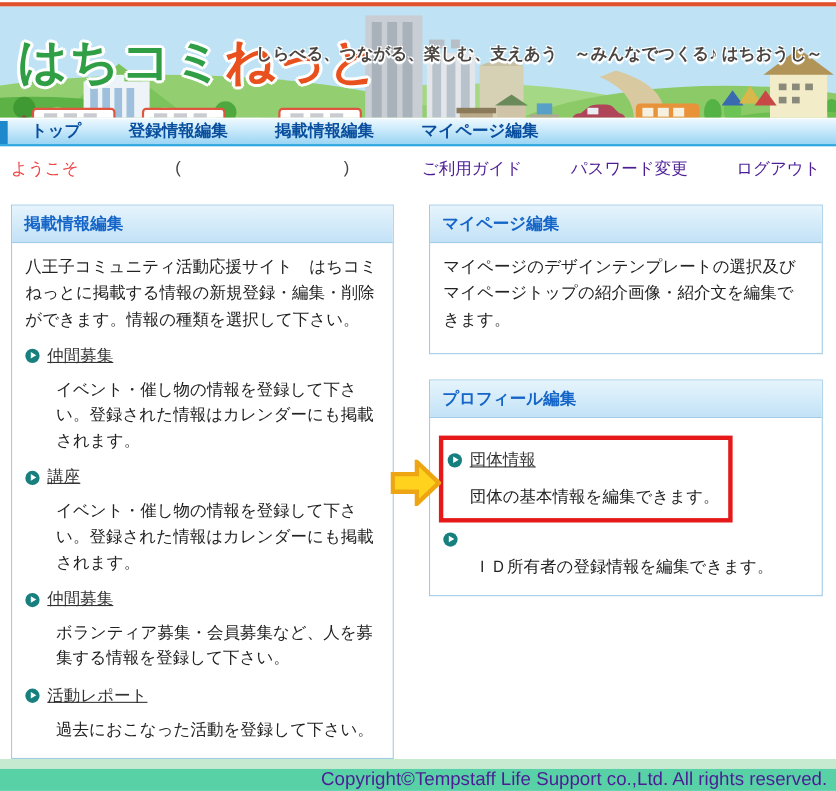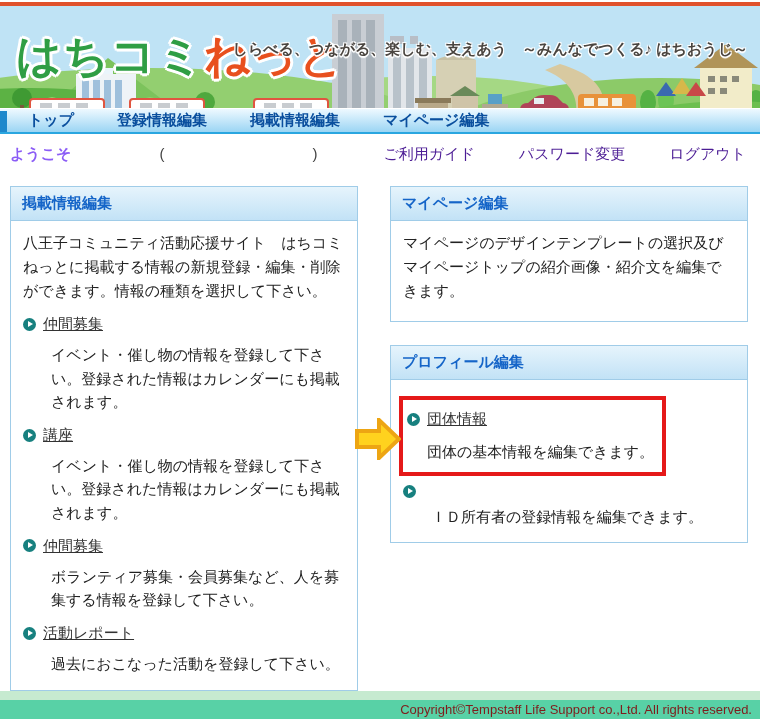--- a/index.html
+++ b/index.html
@@ -25,21 +25,21 @@
 
   
   .nav { position:relative; height:28px; background:linear-gradient(#eef9ff,#9bd5f4);
          border-top:1px solid #fff; border-bottom:2px solid #2aa6e0;
          display:flex; align-items:center; padding-left:28px; gap:43px; }
   .nav-accent { position:absolute; left:0; top:2px; width:7px; height:21px; background:#1e88cc; }
   .nav-item { font-size:15px; font-weight:bold; color:#0a4f9e; cursor:pointer; text-decoration:none; }
 
   
   .welcome-row { display:flex; align-items:flex-start; padding:11px 12px 0 10px; height:50px; font-size:15px; }
-  .welcome-greeting { color:#8b5cf6; font-weight:bold; }
+  .welcome-greeting { color:#ef4444; font-weight:normal; }
   .welcome-paren { color:#444; margin-left:88px; }
   .welcome-redacted { display:inline-block; width:148px; }
   .welcome-paren-close { color:#444; }
   .user-links { margin-left:auto; display:flex; gap:44px; padding-right:2px; }
   .user-link { color:#4c1d95; font-size:15px; }
 
   
   .content { flex:1; display:flex; padding:6px 12px 0 10px; gap:32px; align-items:flex-start; }
   .col-left { width:348px; flex:none; }
   .col-right { width:358px; flex:none; }
@@ -62,21 +62,21 @@
   
   .highlight-box { position:relative; border:4px solid #e51919; width:fit-content; max-width:330px;
                    padding:2px 8px 8px 4px; margin:6px 12px 2px -4px; }
   .highlight-box .link-row { margin:5px 0 9px 0; }
   .highlight-box .item-desc { margin:0 0 0 20px; }
   .arrow-wrap { position:absolute; left:-48px; top:18px; width:46px; height:42px; }
 
   
   .footer-light { height:10px; background:#c6ead0; }
   .footer-main { height:21px; background:#58d1a6; display:flex; align-items:center; justify-content:flex-end; padding-right:8px; }
-  .footer-text { font-size:13px; color:#7f1d1d; }
+  .footer-text { font-size:17px; color:#4c1d95; }
 </style>
 </head>
 <body>
 
 <div class="top-line"></div>
 <div class="top-bar"></div>
 
 <div class="header">
   <svg width="760" height="111" viewBox="0 0 760 111" aria-hidden="true">
     <rect width="760" height="111" fill="#bfe3f5"></rect>

